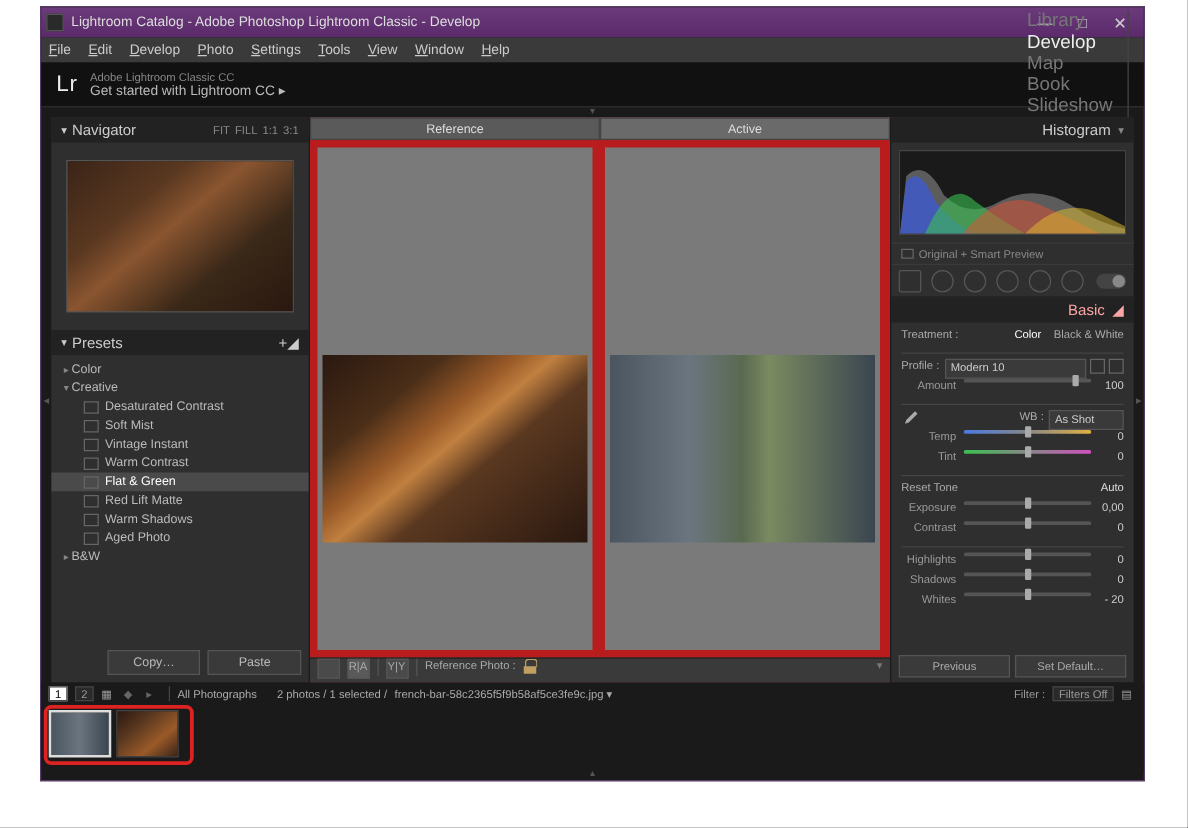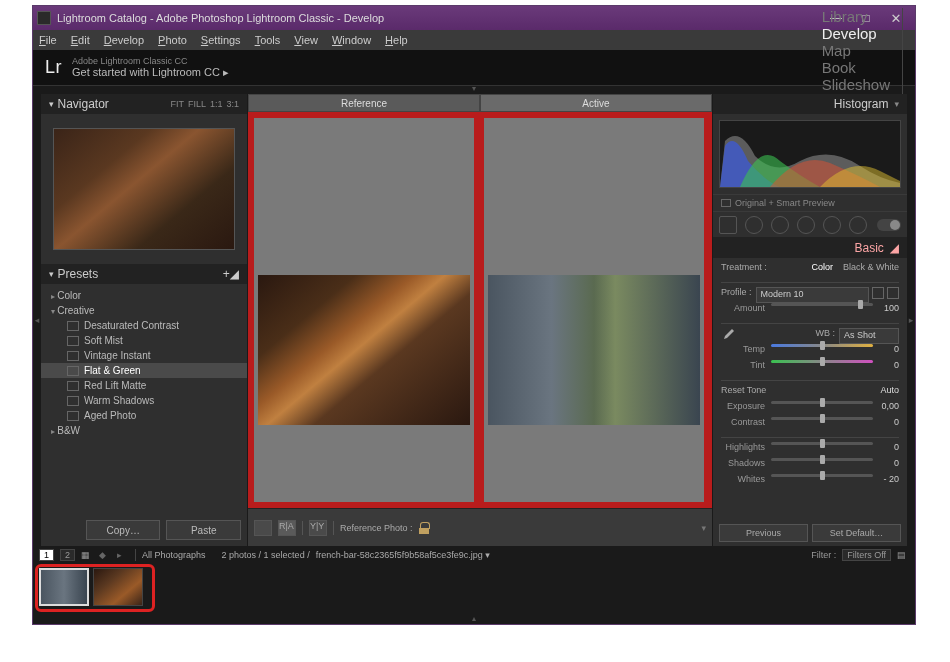--- a/index.html
+++ b/index.html
@@ -71,21 +71,21 @@
   .row.autor { justify-content: space-between; }
   .dropper { width: 14px; height: 14px; display: inline-block; margin-right: 4px; position: relative; }
   .center-tabs { height: 18px; display: flex; justify-content: flex-end; gap: 0; padding: 0; }
   .center-tabs .tab { width: 232px; height: 18px; background: #5a5a5a; color: #ddd; font-size: 10px; display: flex; align-items: center; justify-content: center; border: 1px solid #444; }
   .center-tabs .tab.active { background: #6a6a6a; }
   .center-view { flex: 1; display: flex; gap: 10px; padding: 6px 8px 6px 6px; }
   .view-slot { flex: 1; background: #7a7a7a; display: flex; align-items: center; justify-content: center; }
   .view-slot .img { width: 96%; height: 150px; margin-top: 80px; }
   .view-slot .img.ref { background: linear-gradient(140deg,#2a1810 0%,#4a2e18 25%,#9a5a28 40%,#c08040 48%,#5a3820 60%,#2a1810 100%); }
   .view-slot .img.act { background: linear-gradient(90deg,#4a5560 0%,#6a7580 30%,#5a6a50 50%,#7a8a60 60%,#3a4550 100%); }
-  .center-toolbar { height: 38px; background: #3a3a3a; display: flex; align-items: center; padding: 0 6px; gap: 6px; font-size: 9px; color: #aaa; border-top: 1px solid #222; }
+  .center-toolbar { height: 20px; background: #3a3a3a; display: flex; align-items: flex-start; padding: 0 6px; gap: 6px; font-size: 9px; color: #aaa; border-top: 1px solid #222; }
   .ct-btn { width: 18px; height: 16px; background: #4a4a4a; border: 1px solid #555; cursor: pointer; }
   .ct-sep { width: 1px; height: 14px; background: #555; }
   .lock-icon { width: 12px; height: 12px; display: inline-block; position: relative; }
   .lock-icon::before { content: ""; position: absolute; width: 8px; height: 6px; border: 1px solid #c0a060; border-radius: 3px 3px 0 0; top: 0; left: 1px; border-bottom: none; }
   .lock-icon::after { content: ""; position: absolute; width: 10px; height: 6px; background: #c0a060; bottom: 0; left: 0; }
   .r-buttons { display: flex; gap: 4px; padding: 4px 6px; }
   .r-buttons button { flex: 1; height: 18px; background: #3a3a3a; border: 1px solid #555; color: #aaa; font-size: 9px; cursor: pointer; }
   .filmstrip-bar { height: 18px; background: #1a1a1a; display: flex; align-items: center; padding: 0 6px; font-size: 9px; color: #999; gap: 6px; }
   .fs-num { background: #2a2a2a; border: 1px solid #444; padding: 0 4px; cursor: pointer; }
   .fs-num.active { background: #fff; color: #000; }
@@ -164,20 +164,21 @@
         <span class="t">Presets</span>
         <span style="font-size:12px;">+</span>
         <span class="disc">◢</span>
       </div>
       <div class="preset-list" id="presets">
           <div class="preset-folder">Color</div>
           <div class="preset-folder open">Creative</div>
           <div class="preset-item">Desaturated Contrast</div>
           <div class="preset-item">Soft Mist</div>
           <div class="preset-item">Vintage Instant</div>
+          <div class="preset-item">Warm Contrast</div>
           <div class="preset-item selected">Flat &amp; Green</div>
           <div class="preset-item">Red Lift Matte</div>
           <div class="preset-item">Warm Shadows</div>
           <div class="preset-item">Aged Photo</div>
           <div class="preset-folder">B&amp;W</div>
         </div>
       <div class="panel-buttons">
         <button>Copy…</button>
         <button>Paste</button>
       </div>

